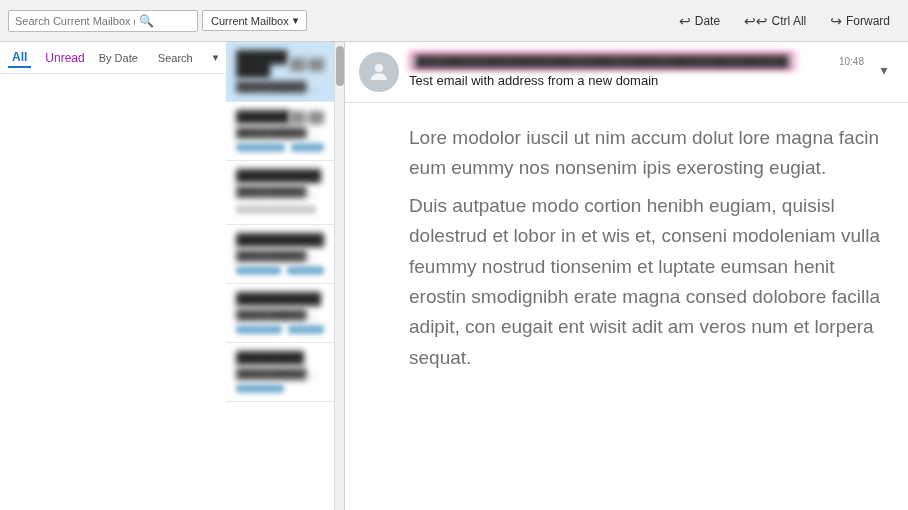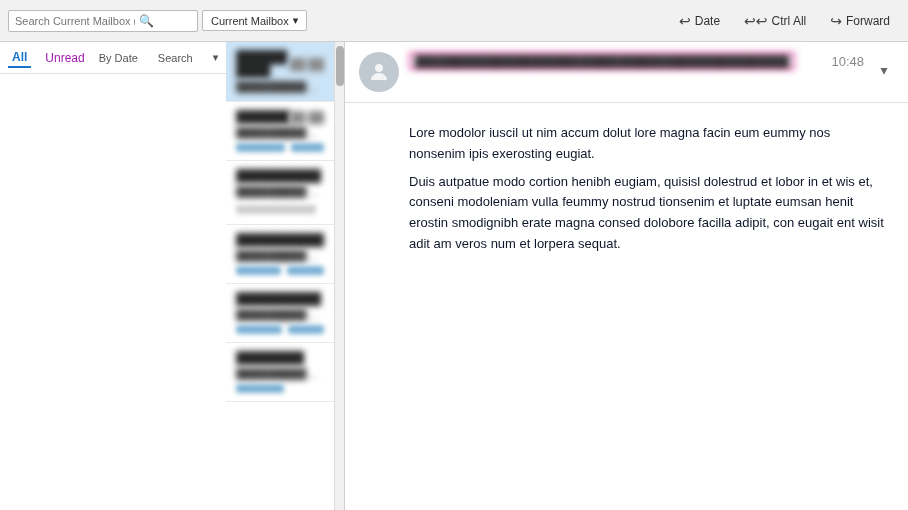--- a/index.html
+++ b/index.html
@@ -223,21 +223,21 @@
       padding: 1px 4px;
       font-size: 11px;
       color: #333;
       filter: blur(3px);
       user-select: none;
       min-width: 280px;
       height: 18px;
       background: #f9f9f9;
     }
     .email-view-time {
-      font-size: 13px;
+      font-size: 10px;
       color: #888;
       margin-left: auto;
       white-space: nowrap;
     }
     .email-subject-line {
       font-size: 13px;
       font-weight: 500;
       color: #222;
     }
     .expand-btn {
@@ -248,22 +248,22 @@
       height: 20px;
       color: #666;
       cursor: pointer;
       font-size: 14px;
       margin-top: 8px;
     }
 
     
     .email-body {
       padding: 20px 20px 36px 64px;
-      font-size: 13px;
-      color: #0f172a;
+      font-size: 19px;
+      color: #737373;
       line-height: 1.6;
       flex: 1;
     }
 
     
     .bar {
       display: inline-block;
       height: 9px;
       border-radius: 3px;
       background: #ccc;
@@ -394,20 +394,21 @@
           <path d="M4 20c0-4 3.6-7 8-7s8 3 8 7" fill="#fff" opacity="0.8"></path>
         </svg>
       </div>
       <div class="email-meta">
         <div class="email-from-row">
           <div class="email-from-address">
             ████████████████████████████████████████████████
           </div>
           <span class="email-view-time">10:48</span>
         </div>
+        <div class="email-subject-line">Test email with address from a new domain</div>
       </div>
       <div class="expand-btn">▾</div>
     </div>
 
     <div class="email-body">
       <p>Lore modolor iuscil ut nim accum dolut lore magna facin eum eummy nos nonsenim ipis exerosting eugiat.</p>
       <p style="margin-top:7px;">Duis autpatue modo cortion henibh eugiam, quisisl dolestrud et lobor in et wis et, conseni modoleniam vulla feummy nostrud tionsenim et luptate eumsan henit erostin smodignibh erate magna consed dolobore facilla adipit, con eugait ent wisit adit am veros num et lorpera sequat.</p>
     </div>
   </div>
 

